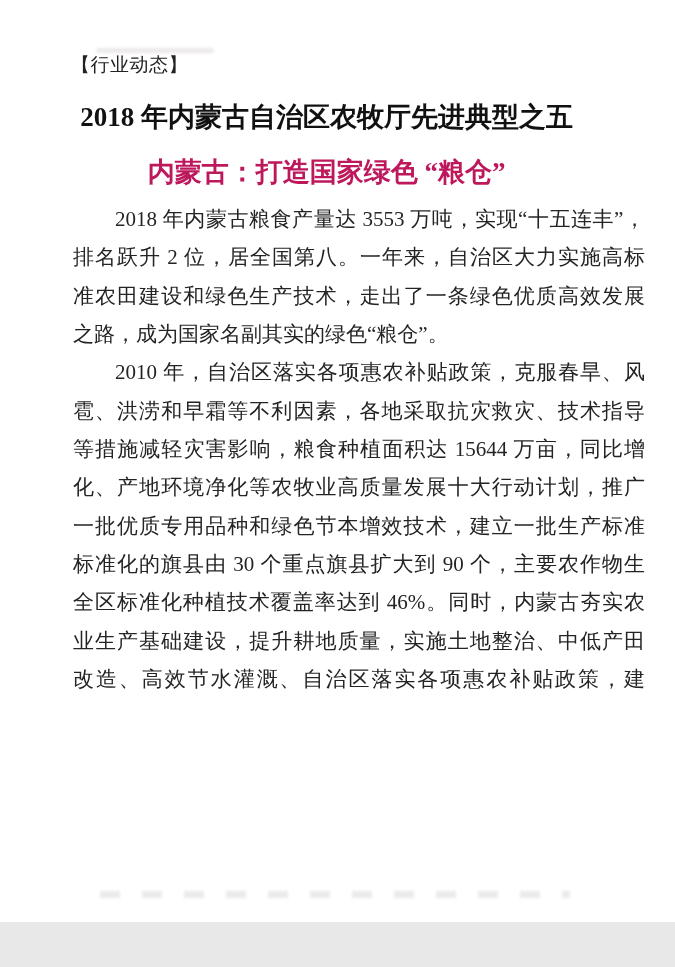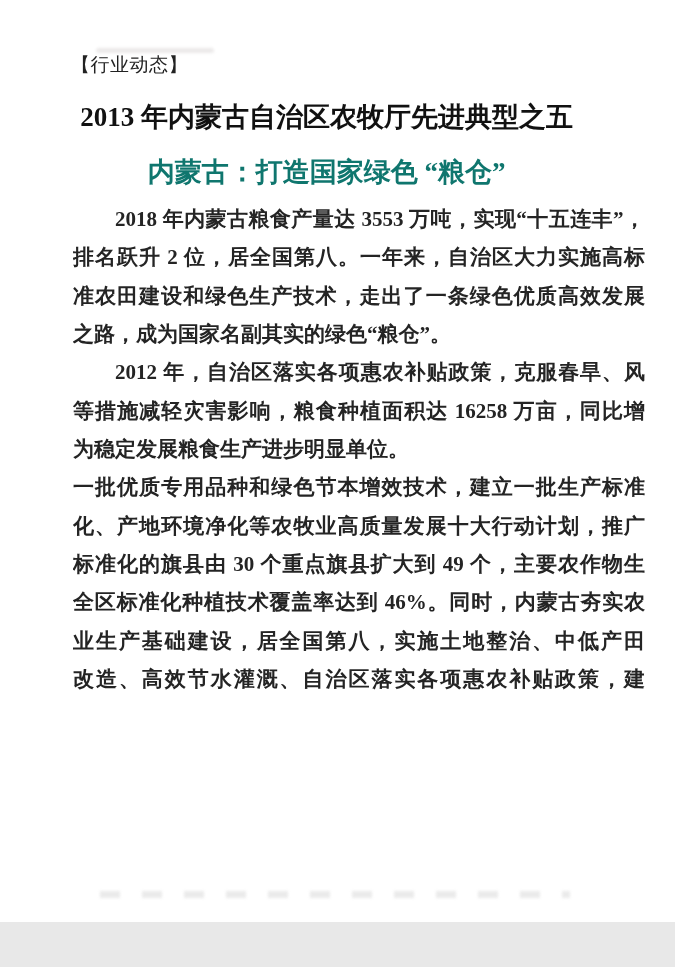--- a/index.html
+++ b/index.html
@@ -54,30 +54,29 @@
     font-weight: bold;
     line-height: 42px;
     color: #111;
     white-space: nowrap;
   }
   .doc-subtitle {
     top: 151px;
     font-size: 27px;
     font-weight: bold;
     line-height: 42px;
-    color: #0f766e;
+    color: #be185d;
     white-space: nowrap;
   }
   .doc-body {
     position: absolute;
     left: 73px; top: 200px;
     width: 572px;
     font-size: 21px;
     color: #242424;
-    font-weight: bold;
   }
   .bline {
     height: 38.35px;
     line-height: 38.35px;
     text-align: justify;
     text-align-last: justify;
     overflow: hidden;
   }
   .bline.first { text-indent: 2em; }
   .bline.para-last {
@@ -94,42 +93,42 @@
 </style>
 </head>
 <body>
 
 <div class="page">
 
   <div class="scan-smudge-top"></div>
 
   <div class="section-tag">【行业动态】</div>
 
-  <div class="center-col doc-title">2013 年内蒙古自治区农牧厅先进典型之五</div>
+  <div class="center-col doc-title">2018 年内蒙古自治区农牧厅先进典型之五</div>
 
   <div class="center-col doc-subtitle">内蒙古：打造国家绿色 “粮仓”</div>
 
   <div class="doc-body">
       <div>
         <div class="bline first">2018 年内蒙古粮食产量达 3553 万吨，实现“十五连丰”，</div>
         <div class="bline">排名跃升 2 位，居全国第八。一年来，自治区大力实施高标</div>
         <div class="bline">准农田建设和绿色生产技术，走出了一条绿色优质高效发展</div>
         <div class="bline para-last">之路，成为国家名副其实的绿色“粮仓”。</div>
       </div>
       <div>
-        <div class="bline first">2012 年，自治区落实各项惠农补贴政策，克服春旱、风</div>
-        <div class="bline">等措施减轻灾害影响，粮食种植面积达 16258 万亩，同比增</div>
-        <div class="bline para-last">为稳定发展粮食生产进步明显单位。</div>
+        <div class="bline first">2010 年，自治区落实各项惠农补贴政策，克服春旱、风</div>
+        <div class="bline">雹、洪涝和早霜等不利因素，各地采取抗灾救灾、技术指导</div>
+        <div class="bline">等措施减轻灾害影响，粮食种植面积达 15644 万亩，同比增</div>
       </div>
       <div>
+        <div class="bline">化、产地环境净化等农牧业高质量发展十大行动计划，推广</div>
         <div class="bline">一批优质专用品种和绿色节本增效技术，建立一批生产标准</div>
-        <div class="bline">化、产地环境净化等农牧业高质量发展十大行动计划，推广</div>
-        <div class="bline">标准化的旗县由 30 个重点旗县扩大到 49 个，主要农作物生</div>
+        <div class="bline">标准化的旗县由 30 个重点旗县扩大到 90 个，主要农作物生</div>
         <div class="bline">全区标准化种植技术覆盖率达到 46%。同时，内蒙古夯实农</div>
-        <div class="bline">业生产基础建设，居全国第八，实施土地整治、中低产田</div>
+        <div class="bline">业生产基础建设，提升耕地质量，实施土地整治、中低产田</div>
         <div class="bline">改造、高效节水灌溉、自治区落实各项惠农补贴政策，建</div>
       </div>
     </div>
 
   <div class="scan-ghost-row"></div>
 
   <div class="center-col page-number">- 2 -</div>
 
 </div>
 

